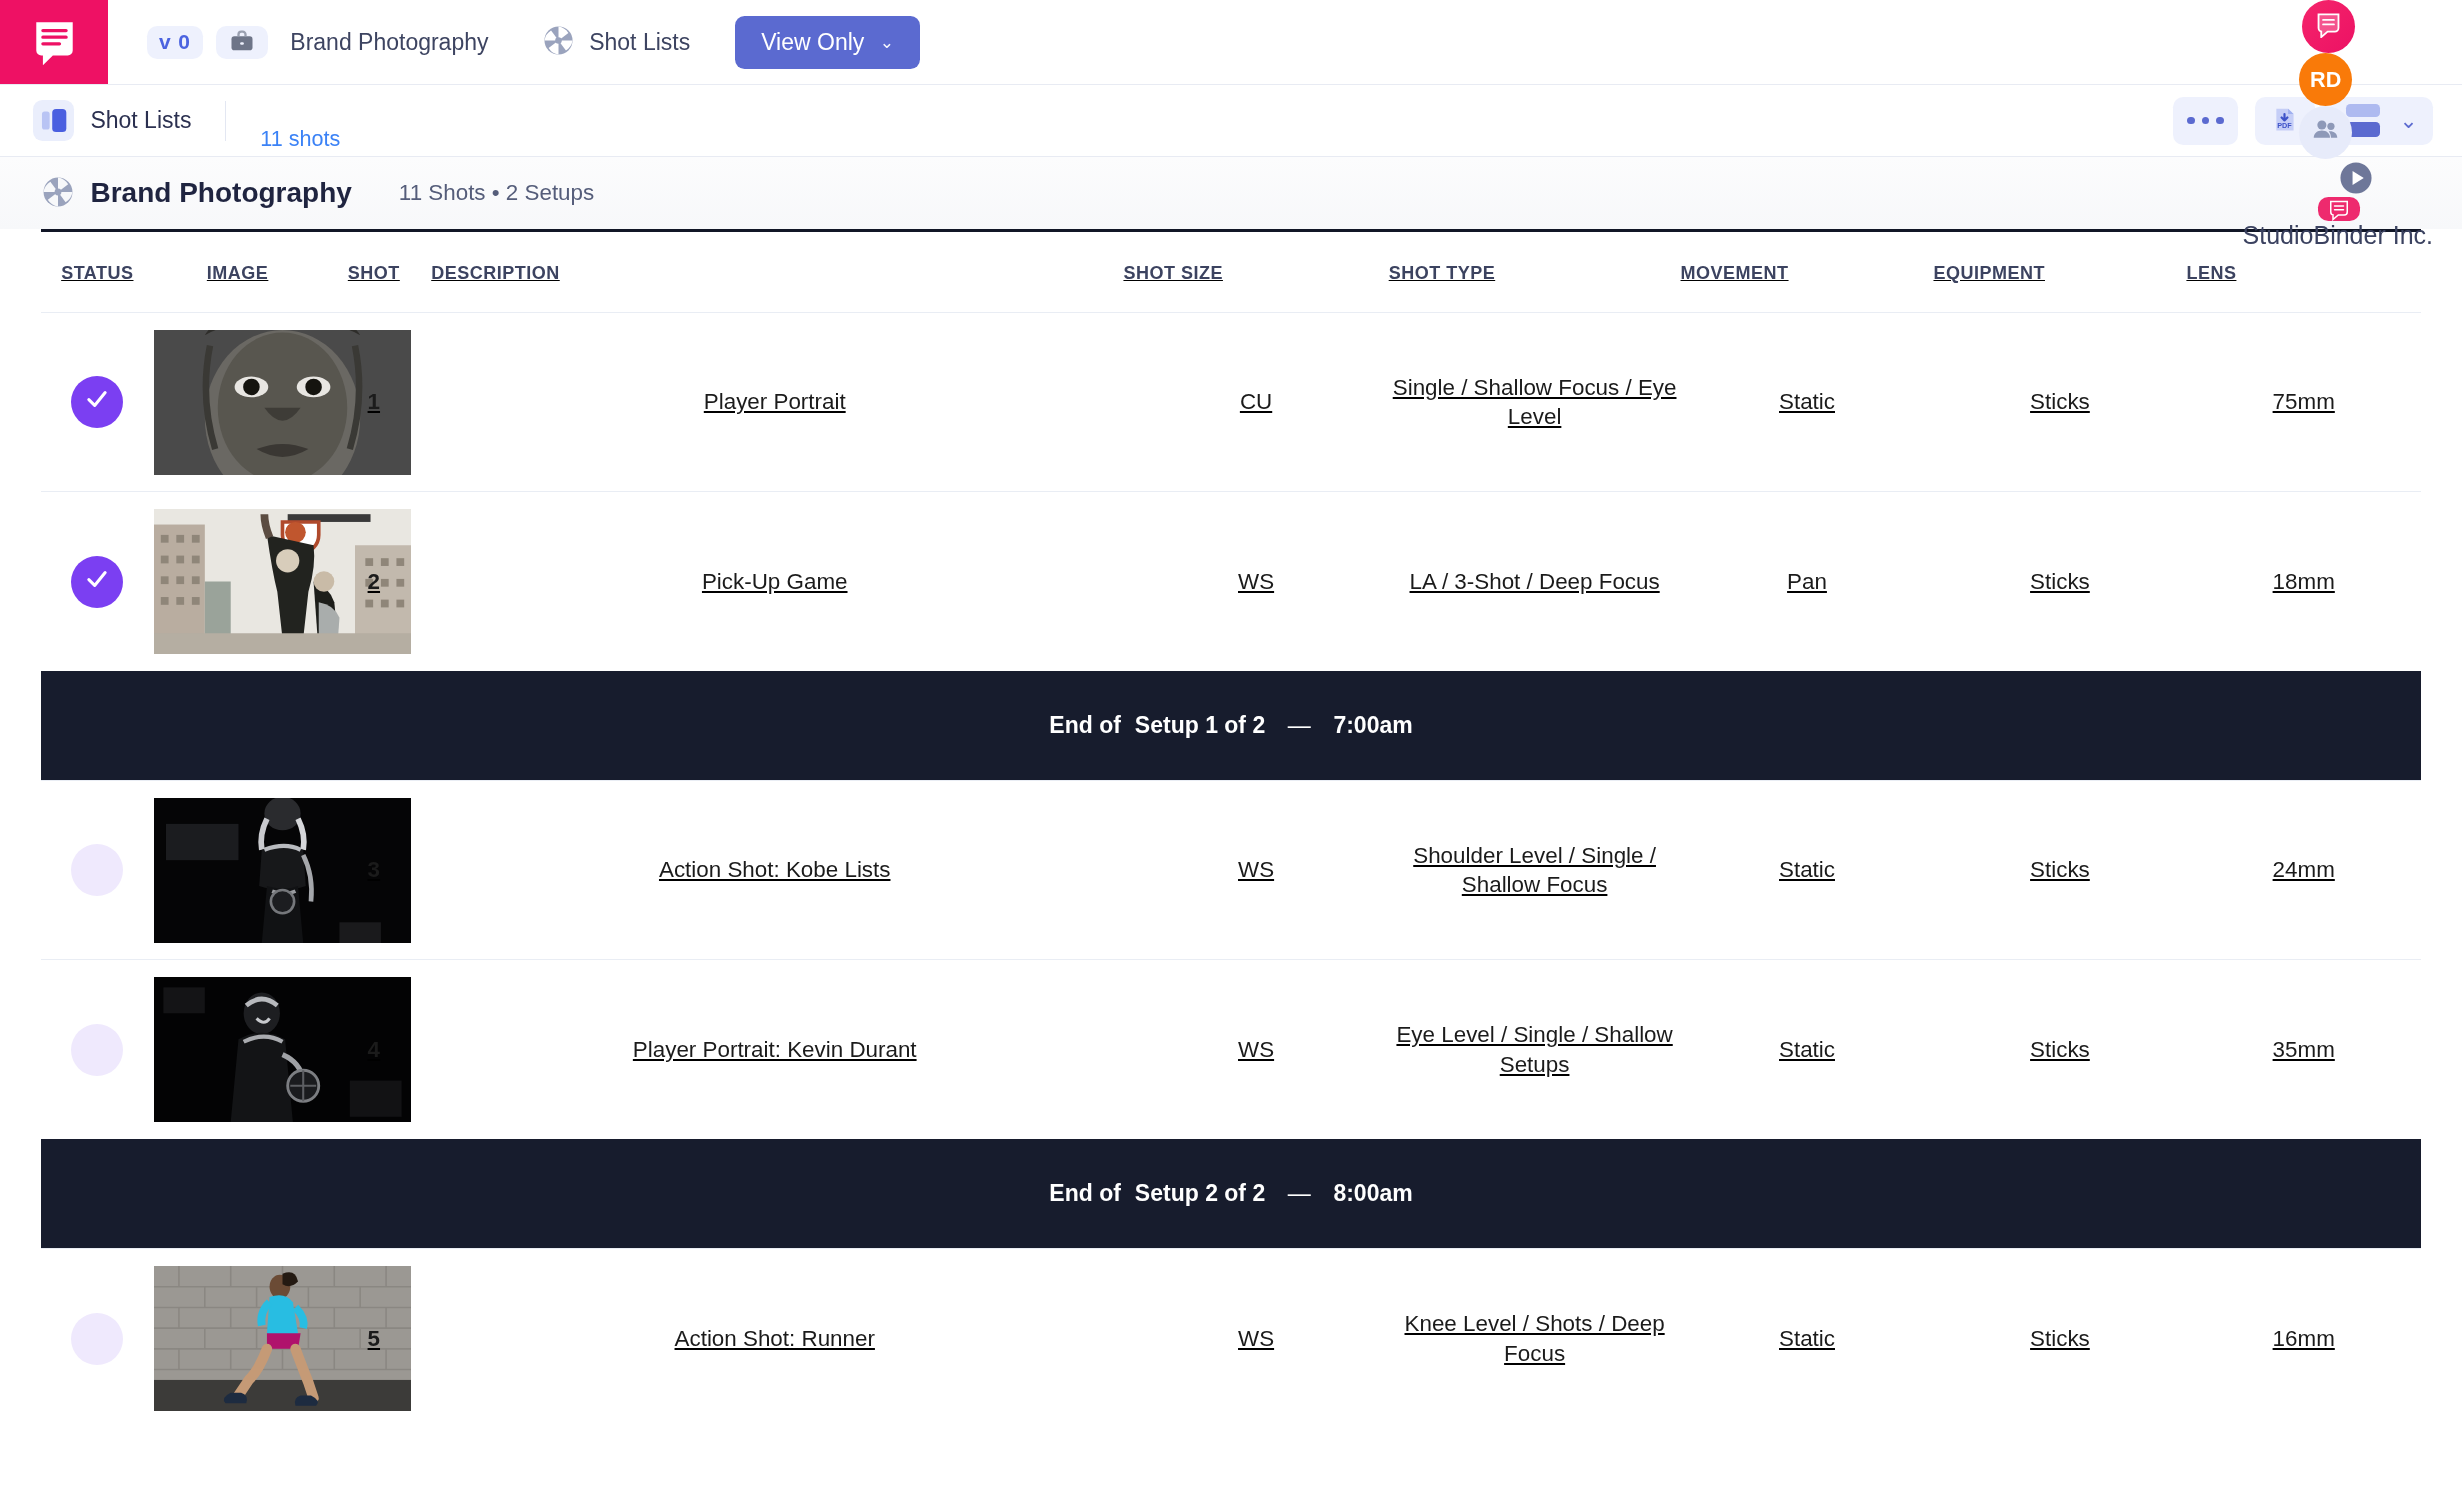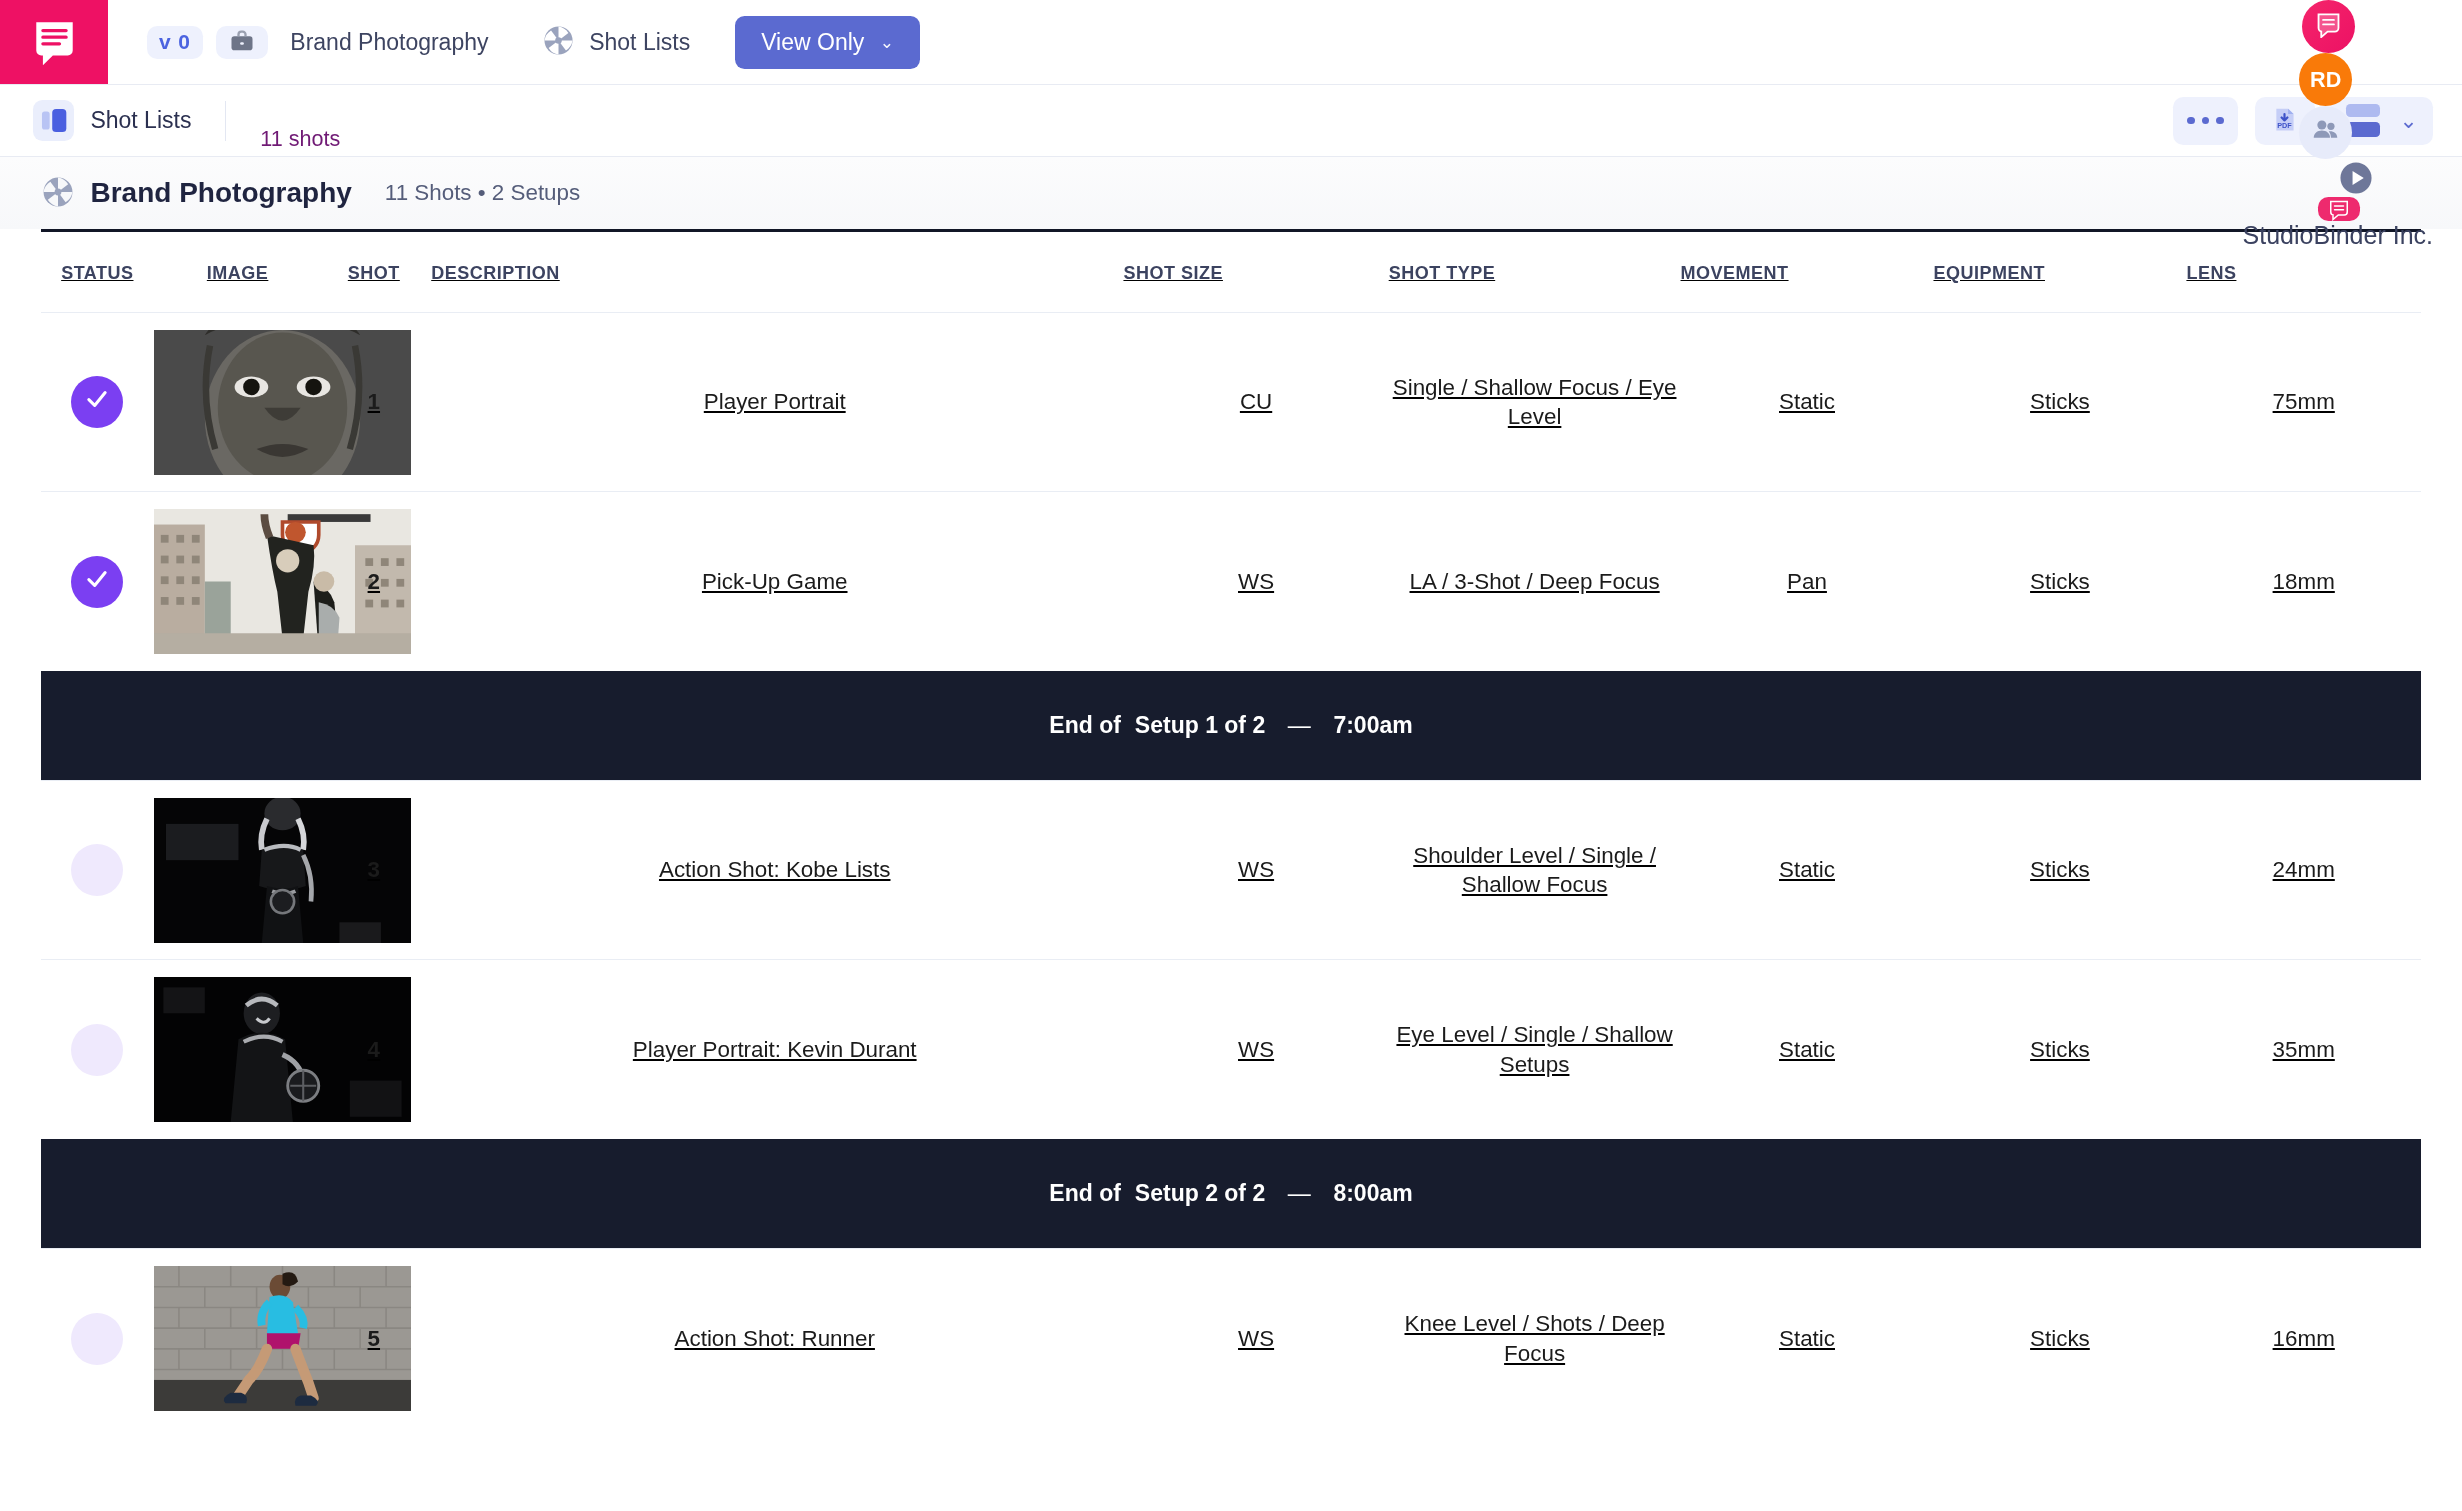--- a/index.html
+++ b/index.html
@@ -124,21 +124,21 @@
     margin-left: 16.4px;
     font-size: 23px;
     color: #2b3050;
   }
   .subbar-sep {
     width: 0.9px; height: 40px; background: #e3e7f2;
     margin: 0 34px;
   }
   .subbar-count {
     font-size: 21.6px;
-    color: #701a75;
+    color: #3b82f6;
     margin-top: 37px;
   }
   .subbar-right { margin-left: auto; display: flex; align-items: center; gap: 16.4px; }
   .tool-btn {
     height: 48px; min-width: 60px;
     background: #eef1fd; border-radius: 10.3px;
     display: flex; align-items: center; justify-content: center;
     cursor: pointer; padding: 0 14px;
     border: none;
   }
@@ -157,21 +157,21 @@
     padding: 0 41px;
     background: linear-gradient(180deg,#fcfcfd 0%,#f7f8fa 100%);
   }
   .project-head .aperture svg { width: 34px; height: 34px; }
   .project-title {
     margin-left: 15.5px;
     font-size: 28px; font-weight: bold;
     color: #1f2440;
   }
   .project-meta {
-    margin-left: 33px;
+    margin-left: 47px;
     font-size: 22.4px;
     color: #555d7a;
   }
 
   
   .table-wrap { padding: 0 41px; }
   .rule-top { height: 3.4px; background: #111626; }
 
   table.shots { width: 100%; border-collapse: collapse; table-layout: fixed; text-decoration: underline; }
   table.shots th {

